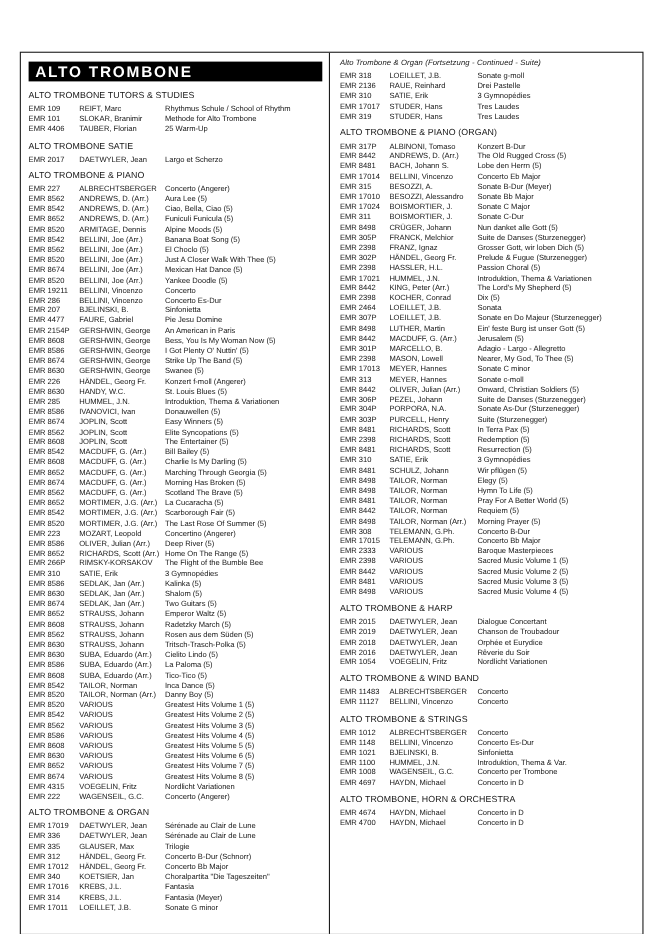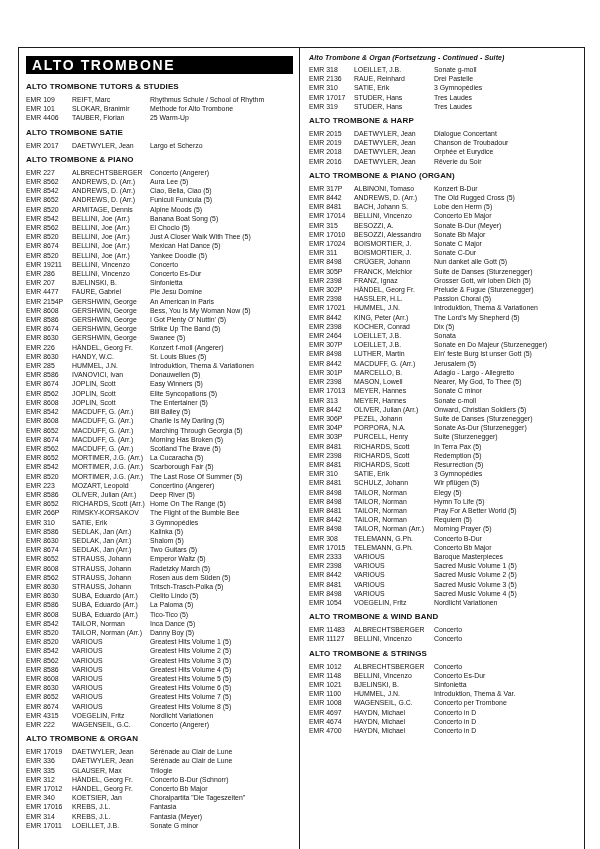--- a/index.html
+++ b/index.html
@@ -5,21 +5,21 @@
   html,body{margin:0;padding:0;background:#ffffff;}
   .page{position:relative;width:600px;height:849px;background:#ffffff;
         font-family:"Liberation Sans",sans-serif;color:#151515;overflow:hidden;}
   .frame{position:absolute;left:18px;top:15px;width:567px;height:803px;
          border:1.5px solid #1c1c1c;box-sizing:border-box;display:flex;background:#fff;margin-top:32px;}
   .col{box-sizing:border-box;}
   .col-left{width:281px;border-right:1px solid #1c1c1c;padding:7px 5px 0 6px;}
   .col-right{flex:1;padding:5px 4px 0 8px;}
   .title-bar{background:#000;color:#fff;font-weight:bold;font-size:14px;
              letter-spacing:1.6px;line-height:18px;padding-left:6px;margin:1px 1px 8px 1px;}
-  .section-heading{font-weight:bold;font-size:8px;line-height:10px;
+  .section-heading{font-weight:normal;font-size:8px;line-height:10px;
                    margin:5px 0 3px 1px;letter-spacing:0.1px;white-space:nowrap;}
   .section-heading.italic{font-style:italic;font-size:7px;margin:0 0 2px 1px;}
   .row{display:flex;line-height:9.2px;font-size:6.9px;white-space:nowrap;}
   .cell{flex:none;overflow:visible;}
   .emr{width:46px;padding-left:1px;}
   .composer{width:78px;}
   .title{flex:1;}
   .col-right .emr{width:45px;}
   .col-right .composer{width:80px;}
 </style>
@@ -527,20 +527,295 @@
 
   <div class="row">
     <span class="cell emr">EMR 319</span>
     <span class="cell composer">STUDER, Hans</span>
     <span class="cell title">Tres Laudes</span>
   </div>
 </div>
   </div>
 
   <div class="section">
+    <div class="section-heading">ALTO TROMBONE &amp; PIANO (ORGAN)</div>
+    <div>
+  <div class="row">
+    <span class="cell emr">EMR 317P</span>
+    <span class="cell composer">ALBINONI, Tomaso</span>
+    <span class="cell title">Konzert B-Dur</span>
+  </div>
+
+  <div class="row">
+    <span class="cell emr">EMR 8442</span>
+    <span class="cell composer">ANDREWS, D. (Arr.)</span>
+    <span class="cell title">The Old Rugged Cross (5)</span>
+  </div>
+
+  <div class="row">
+    <span class="cell emr">EMR 8481</span>
+    <span class="cell composer">BACH, Johann S.</span>
+    <span class="cell title">Lobe den Herrn (5)</span>
+  </div>
+
+  <div class="row">
+    <span class="cell emr">EMR 17014</span>
+    <span class="cell composer">BELLINI, Vincenzo</span>
+    <span class="cell title">Concerto Eb Major</span>
+  </div>
+
+  <div class="row">
+    <span class="cell emr">EMR 315</span>
+    <span class="cell composer">BESOZZI, A.</span>
+    <span class="cell title">Sonate B-Dur (Meyer)</span>
+  </div>
+
+  <div class="row">
+    <span class="cell emr">EMR 17010</span>
+    <span class="cell composer">BESOZZI, Alessandro</span>
+    <span class="cell title">Sonate Bb Major</span>
+  </div>
+
+  <div class="row">
+    <span class="cell emr">EMR 17024</span>
+    <span class="cell composer">BOISMORTIER, J.</span>
+    <span class="cell title">Sonate C Major</span>
+  </div>
+
+  <div class="row">
+    <span class="cell emr">EMR 311</span>
+    <span class="cell composer">BOISMORTIER, J.</span>
+    <span class="cell title">Sonate C-Dur</span>
+  </div>
+
+  <div class="row">
+    <span class="cell emr">EMR 8498</span>
+    <span class="cell composer">CRÜGER, Johann</span>
+    <span class="cell title">Nun danket alle Gott (5)</span>
+  </div>
+
+  <div class="row">
+    <span class="cell emr">EMR 305P</span>
+    <span class="cell composer">FRANCK, Melchior</span>
+    <span class="cell title">Suite de Danses (Sturzenegger)</span>
+  </div>
+
+  <div class="row">
+    <span class="cell emr">EMR 2398</span>
+    <span class="cell composer">FRANZ, Ignaz</span>
+    <span class="cell title">Grosser Gott, wir loben Dich (5)</span>
+  </div>
+
+  <div class="row">
+    <span class="cell emr">EMR 302P</span>
+    <span class="cell composer">HÄNDEL, Georg Fr.</span>
+    <span class="cell title">Prelude &amp; Fugue (Sturzenegger)</span>
+  </div>
+
+  <div class="row">
+    <span class="cell emr">EMR 2398</span>
+    <span class="cell composer">HASSLER, H.L.</span>
+    <span class="cell title">Passion Choral (5)</span>
+  </div>
+
+  <div class="row">
+    <span class="cell emr">EMR 17021</span>
+    <span class="cell composer">HUMMEL, J.N.</span>
+    <span class="cell title">Introduktion, Thema &amp; Variationen</span>
+  </div>
+
+  <div class="row">
+    <span class="cell emr">EMR 8442</span>
+    <span class="cell composer">KING, Peter (Arr.)</span>
+    <span class="cell title">The Lord's My Shepherd (5)</span>
+  </div>
+
+  <div class="row">
+    <span class="cell emr">EMR 2398</span>
+    <span class="cell composer">KOCHER, Conrad</span>
+    <span class="cell title">Dix (5)</span>
+  </div>
+
+  <div class="row">
+    <span class="cell emr">EMR 2464</span>
+    <span class="cell composer">LOEILLET, J.B.</span>
+    <span class="cell title">Sonata</span>
+  </div>
+
+  <div class="row">
+    <span class="cell emr">EMR 307P</span>
+    <span class="cell composer">LOEILLET, J.B.</span>
+    <span class="cell title">Sonate en Do Majeur (Sturzenegger)</span>
+  </div>
+
+  <div class="row">
+    <span class="cell emr">EMR 8498</span>
+    <span class="cell composer">LUTHER, Martin</span>
+    <span class="cell title">Ein' feste Burg ist unser Gott (5)</span>
+  </div>
+
+  <div class="row">
+    <span class="cell emr">EMR 8442</span>
+    <span class="cell composer">MACDUFF, G. (Arr.)</span>
+    <span class="cell title">Jerusalem (5)</span>
+  </div>
+
+  <div class="row">
+    <span class="cell emr">EMR 301P</span>
+    <span class="cell composer">MARCELLO, B.</span>
+    <span class="cell title">Adagio - Largo - Allegretto</span>
+  </div>
+
+  <div class="row">
+    <span class="cell emr">EMR 2398</span>
+    <span class="cell composer">MASON, Lowell</span>
+    <span class="cell title">Nearer, My God, To Thee (5)</span>
+  </div>
+
+  <div class="row">
+    <span class="cell emr">EMR 17013</span>
+    <span class="cell composer">MEYER, Hannes</span>
+    <span class="cell title">Sonate C minor</span>
+  </div>
+
+  <div class="row">
+    <span class="cell emr">EMR 313</span>
+    <span class="cell composer">MEYER, Hannes</span>
+    <span class="cell title">Sonate c-moll</span>
+  </div>
+
+  <div class="row">
+    <span class="cell emr">EMR 8442</span>
+    <span class="cell composer">OLIVER, Julian (Arr.)</span>
+    <span class="cell title">Onward, Christian Soldiers (5)</span>
+  </div>
+
+  <div class="row">
+    <span class="cell emr">EMR 306P</span>
+    <span class="cell composer">PEZEL, Johann</span>
+    <span class="cell title">Suite de Danses (Sturzenegger)</span>
+  </div>
+
+  <div class="row">
+    <span class="cell emr">EMR 304P</span>
+    <span class="cell composer">PORPORA, N.A.</span>
+    <span class="cell title">Sonate As-Dur (Sturzenegger)</span>
+  </div>
+
+  <div class="row">
+    <span class="cell emr">EMR 303P</span>
+    <span class="cell composer">PURCELL, Henry</span>
+    <span class="cell title">Suite (Sturzenegger)</span>
+  </div>
+
+  <div class="row">
+    <span class="cell emr">EMR 8481</span>
+    <span class="cell composer">RICHARDS, Scott</span>
+    <span class="cell title">In Terra Pax (5)</span>
+  </div>
+
+  <div class="row">
+    <span class="cell emr">EMR 2398</span>
+    <span class="cell composer">RICHARDS, Scott</span>
+    <span class="cell title">Redemption (5)</span>
+  </div>
+
+  <div class="row">
+    <span class="cell emr">EMR 8481</span>
+    <span class="cell composer">RICHARDS, Scott</span>
+    <span class="cell title">Resurrection (5)</span>
+  </div>
+
+  <div class="row">
+    <span class="cell emr">EMR 310</span>
+    <span class="cell composer">SATIE, Erik</span>
+    <span class="cell title">3 Gymnopédies</span>
+  </div>
+
+  <div class="row">
+    <span class="cell emr">EMR 8481</span>
+    <span class="cell composer">SCHULZ, Johann</span>
+    <span class="cell title">Wir pflügen (5)</span>
+  </div>
+
+  <div class="row">
+    <span class="cell emr">EMR 8498</span>
+    <span class="cell composer">TAILOR, Norman</span>
+    <span class="cell title">Elegy (5)</span>
+  </div>
+
+  <div class="row">
+    <span class="cell emr">EMR 8498</span>
+    <span class="cell composer">TAILOR, Norman</span>
+    <span class="cell title">Hymn To Life (5)</span>
+  </div>
+
+  <div class="row">
+    <span class="cell emr">EMR 8481</span>
+    <span class="cell composer">TAILOR, Norman</span>
+    <span class="cell title">Pray For A Better World (5)</span>
+  </div>
+
+  <div class="row">
+    <span class="cell emr">EMR 8442</span>
+    <span class="cell composer">TAILOR, Norman</span>
+    <span class="cell title">Requiem (5)</span>
+  </div>
+
+  <div class="row">
+    <span class="cell emr">EMR 8498</span>
+    <span class="cell composer">TAILOR, Norman (Arr.)</span>
+    <span class="cell title">Morning Prayer (5)</span>
+  </div>
+
+  <div class="row">
+    <span class="cell emr">EMR 308</span>
+    <span class="cell composer">TELEMANN, G.Ph.</span>
+    <span class="cell title">Concerto B-Dur</span>
+  </div>
+
+  <div class="row">
+    <span class="cell emr">EMR 17015</span>
+    <span class="cell composer">TELEMANN, G.Ph.</span>
+    <span class="cell title">Concerto Bb Major</span>
+  </div>
+
+  <div class="row">
+    <span class="cell emr">EMR 2333</span>
+    <span class="cell composer">VARIOUS</span>
+    <span class="cell title">Baroque Masterpieces</span>
+  </div>
+
+  <div class="row">
+    <span class="cell emr">EMR 2398</span>
+    <span class="cell composer">VARIOUS</span>
+    <span class="cell title">Sacred Music Volume 1 (5)</span>
+  </div>
+
+  <div class="row">
+    <span class="cell emr">EMR 8442</span>
+    <span class="cell composer">VARIOUS</span>
+    <span class="cell title">Sacred Music Volume 2 (5)</span>
+  </div>
+
+  <div class="row">
+    <span class="cell emr">EMR 8481</span>
+    <span class="cell composer">VARIOUS</span>
+    <span class="cell title">Sacred Music Volume 3 (5)</span>
+  </div>
+
+  <div class="row">
+    <span class="cell emr">EMR 8498</span>
+    <span class="cell composer">VARIOUS</span>
+    <span class="cell title">Sacred Music Volume 4 (5)</span>
+  </div>
+</div>
+  </div>
+
+  <div class="section">
     <div class="section-heading">ALTO TROMBONE &amp; HARP</div>
     <div>
   <div class="row">
     <span class="cell emr">EMR 2015</span>
     <span class="cell composer">DAETWYLER, Jean</span>
     <span class="cell title">Dialogue Concertant</span>
   </div>
 
   <div class="row">
     <span class="cell emr">EMR 2019</span>
@@ -556,295 +831,20 @@
 
   <div class="row">
     <span class="cell emr">EMR 2016</span>
     <span class="cell composer">DAETWYLER, Jean</span>
     <span class="cell title">Rêverie du Soir</span>
   </div>
 </div>
   </div>
 
   <div class="section">
-    <div class="section-heading">ALTO TROMBONE &amp; PIANO (ORGAN)</div>
-    <div>
-  <div class="row">
-    <span class="cell emr">EMR 317P</span>
-    <span class="cell composer">ALBINONI, Tomaso</span>
-    <span class="cell title">Konzert B-Dur</span>
-  </div>
-
-  <div class="row">
-    <span class="cell emr">EMR 8442</span>
-    <span class="cell composer">ANDREWS, D. (Arr.)</span>
-    <span class="cell title">The Old Rugged Cross (5)</span>
-  </div>
-
-  <div class="row">
-    <span class="cell emr">EMR 8481</span>
-    <span class="cell composer">BACH, Johann S.</span>
-    <span class="cell title">Lobe den Herrn (5)</span>
-  </div>
-
-  <div class="row">
-    <span class="cell emr">EMR 17014</span>
-    <span class="cell composer">BELLINI, Vincenzo</span>
-    <span class="cell title">Concerto Eb Major</span>
-  </div>
-
-  <div class="row">
-    <span class="cell emr">EMR 315</span>
-    <span class="cell composer">BESOZZI, A.</span>
-    <span class="cell title">Sonate B-Dur (Meyer)</span>
-  </div>
-
-  <div class="row">
-    <span class="cell emr">EMR 17010</span>
-    <span class="cell composer">BESOZZI, Alessandro</span>
-    <span class="cell title">Sonate Bb Major</span>
-  </div>
-
-  <div class="row">
-    <span class="cell emr">EMR 17024</span>
-    <span class="cell composer">BOISMORTIER, J.</span>
-    <span class="cell title">Sonate C Major</span>
-  </div>
-
-  <div class="row">
-    <span class="cell emr">EMR 311</span>
-    <span class="cell composer">BOISMORTIER, J.</span>
-    <span class="cell title">Sonate C-Dur</span>
-  </div>
-
-  <div class="row">
-    <span class="cell emr">EMR 8498</span>
-    <span class="cell composer">CRÜGER, Johann</span>
-    <span class="cell title">Nun danket alle Gott (5)</span>
-  </div>
-
-  <div class="row">
-    <span class="cell emr">EMR 305P</span>
-    <span class="cell composer">FRANCK, Melchior</span>
-    <span class="cell title">Suite de Danses (Sturzenegger)</span>
-  </div>
-
-  <div class="row">
-    <span class="cell emr">EMR 2398</span>
-    <span class="cell composer">FRANZ, Ignaz</span>
-    <span class="cell title">Grosser Gott, wir loben Dich (5)</span>
-  </div>
-
-  <div class="row">
-    <span class="cell emr">EMR 302P</span>
-    <span class="cell composer">HÄNDEL, Georg Fr.</span>
-    <span class="cell title">Prelude &amp; Fugue (Sturzenegger)</span>
-  </div>
-
-  <div class="row">
-    <span class="cell emr">EMR 2398</span>
-    <span class="cell composer">HASSLER, H.L.</span>
-    <span class="cell title">Passion Choral (5)</span>
-  </div>
-
-  <div class="row">
-    <span class="cell emr">EMR 17021</span>
-    <span class="cell composer">HUMMEL, J.N.</span>
-    <span class="cell title">Introduktion, Thema &amp; Variationen</span>
-  </div>
-
-  <div class="row">
-    <span class="cell emr">EMR 8442</span>
-    <span class="cell composer">KING, Peter (Arr.)</span>
-    <span class="cell title">The Lord's My Shepherd (5)</span>
-  </div>
-
-  <div class="row">
-    <span class="cell emr">EMR 2398</span>
-    <span class="cell composer">KOCHER, Conrad</span>
-    <span class="cell title">Dix (5)</span>
-  </div>
-
-  <div class="row">
-    <span class="cell emr">EMR 2464</span>
-    <span class="cell composer">LOEILLET, J.B.</span>
-    <span class="cell title">Sonata</span>
-  </div>
-
-  <div class="row">
-    <span class="cell emr">EMR 307P</span>
-    <span class="cell composer">LOEILLET, J.B.</span>
-    <span class="cell title">Sonate en Do Majeur (Sturzenegger)</span>
-  </div>
-
-  <div class="row">
-    <span class="cell emr">EMR 8498</span>
-    <span class="cell composer">LUTHER, Martin</span>
-    <span class="cell title">Ein' feste Burg ist unser Gott (5)</span>
-  </div>
-
-  <div class="row">
-    <span class="cell emr">EMR 8442</span>
-    <span class="cell composer">MACDUFF, G. (Arr.)</span>
-    <span class="cell title">Jerusalem (5)</span>
-  </div>
-
-  <div class="row">
-    <span class="cell emr">EMR 301P</span>
-    <span class="cell composer">MARCELLO, B.</span>
-    <span class="cell title">Adagio - Largo - Allegretto</span>
-  </div>
-
-  <div class="row">
-    <span class="cell emr">EMR 2398</span>
-    <span class="cell composer">MASON, Lowell</span>
-    <span class="cell title">Nearer, My God, To Thee (5)</span>
-  </div>
-
-  <div class="row">
-    <span class="cell emr">EMR 17013</span>
-    <span class="cell composer">MEYER, Hannes</span>
-    <span class="cell title">Sonate C minor</span>
-  </div>
-
-  <div class="row">
-    <span class="cell emr">EMR 313</span>
-    <span class="cell composer">MEYER, Hannes</span>
-    <span class="cell title">Sonate c-moll</span>
-  </div>
-
-  <div class="row">
-    <span class="cell emr">EMR 8442</span>
-    <span class="cell composer">OLIVER, Julian (Arr.)</span>
-    <span class="cell title">Onward, Christian Soldiers (5)</span>
-  </div>
-
-  <div class="row">
-    <span class="cell emr">EMR 306P</span>
-    <span class="cell composer">PEZEL, Johann</span>
-    <span class="cell title">Suite de Danses (Sturzenegger)</span>
-  </div>
-
-  <div class="row">
-    <span class="cell emr">EMR 304P</span>
-    <span class="cell composer">PORPORA, N.A.</span>
-    <span class="cell title">Sonate As-Dur (Sturzenegger)</span>
-  </div>
-
-  <div class="row">
-    <span class="cell emr">EMR 303P</span>
-    <span class="cell composer">PURCELL, Henry</span>
-    <span class="cell title">Suite (Sturzenegger)</span>
-  </div>
-
-  <div class="row">
-    <span class="cell emr">EMR 8481</span>
-    <span class="cell composer">RICHARDS, Scott</span>
-    <span class="cell title">In Terra Pax (5)</span>
-  </div>
-
-  <div class="row">
-    <span class="cell emr">EMR 2398</span>
-    <span class="cell composer">RICHARDS, Scott</span>
-    <span class="cell title">Redemption (5)</span>
-  </div>
-
-  <div class="row">
-    <span class="cell emr">EMR 8481</span>
-    <span class="cell composer">RICHARDS, Scott</span>
-    <span class="cell title">Resurrection (5)</span>
-  </div>
-
-  <div class="row">
-    <span class="cell emr">EMR 310</span>
-    <span class="cell composer">SATIE, Erik</span>
-    <span class="cell title">3 Gymnopédies</span>
-  </div>
-
-  <div class="row">
-    <span class="cell emr">EMR 8481</span>
-    <span class="cell composer">SCHULZ, Johann</span>
-    <span class="cell title">Wir pflügen (5)</span>
-  </div>
-
-  <div class="row">
-    <span class="cell emr">EMR 8498</span>
-    <span class="cell composer">TAILOR, Norman</span>
-    <span class="cell title">Elegy (5)</span>
-  </div>
-
-  <div class="row">
-    <span class="cell emr">EMR 8498</span>
-    <span class="cell composer">TAILOR, Norman</span>
-    <span class="cell title">Hymn To Life (5)</span>
-  </div>
-
-  <div class="row">
-    <span class="cell emr">EMR 8481</span>
-    <span class="cell composer">TAILOR, Norman</span>
-    <span class="cell title">Pray For A Better World (5)</span>
-  </div>
-
-  <div class="row">
-    <span class="cell emr">EMR 8442</span>
-    <span class="cell composer">TAILOR, Norman</span>
-    <span class="cell title">Requiem (5)</span>
-  </div>
-
-  <div class="row">
-    <span class="cell emr">EMR 8498</span>
-    <span class="cell composer">TAILOR, Norman (Arr.)</span>
-    <span class="cell title">Morning Prayer (5)</span>
-  </div>
-
-  <div class="row">
-    <span class="cell emr">EMR 308</span>
-    <span class="cell composer">TELEMANN, G.Ph.</span>
-    <span class="cell title">Concerto B-Dur</span>
-  </div>
-
-  <div class="row">
-    <span class="cell emr">EMR 17015</span>
-    <span class="cell composer">TELEMANN, G.Ph.</span>
-    <span class="cell title">Concerto Bb Major</span>
-  </div>
-
-  <div class="row">
-    <span class="cell emr">EMR 2333</span>
-    <span class="cell composer">VARIOUS</span>
-    <span class="cell title">Baroque Masterpieces</span>
-  </div>
-
-  <div class="row">
-    <span class="cell emr">EMR 2398</span>
-    <span class="cell composer">VARIOUS</span>
-    <span class="cell title">Sacred Music Volume 1 (5)</span>
-  </div>
-
-  <div class="row">
-    <span class="cell emr">EMR 8442</span>
-    <span class="cell composer">VARIOUS</span>
-    <span class="cell title">Sacred Music Volume 2 (5)</span>
-  </div>
-
-  <div class="row">
-    <span class="cell emr">EMR 8481</span>
-    <span class="cell composer">VARIOUS</span>
-    <span class="cell title">Sacred Music Volume 3 (5)</span>
-  </div>
-
-  <div class="row">
-    <span class="cell emr">EMR 8498</span>
-    <span class="cell composer">VARIOUS</span>
-    <span class="cell title">Sacred Music Volume 4 (5)</span>
-  </div>
-</div>
-  </div>
-
-  <div class="section">
     <div>
   <div class="row">
     <span class="cell emr">EMR 1054</span>
     <span class="cell composer">VOEGELIN, Fritz</span>
     <span class="cell title">Nordlicht Variationen</span>
   </div>
 </div>
   </div>
 
   <div class="section">
@@ -903,20 +903,21 @@
     <div>
   <div class="row">
     <span class="cell emr">EMR 4697</span>
     <span class="cell composer">HAYDN, Michael</span>
     <span class="cell title">Concerto in D</span>
   </div>
 </div>
   </div>
 
   <div class="section">
+    <div class="section-heading">ALTO TROMBONE, HORN &amp; ORCHESTRA</div>
     <div>
   <div class="row">
     <span class="cell emr">EMR 4674</span>
     <span class="cell composer">HAYDN, Michael</span>
     <span class="cell title">Concerto in D</span>
   </div>
 </div>
   </div>
 
 

